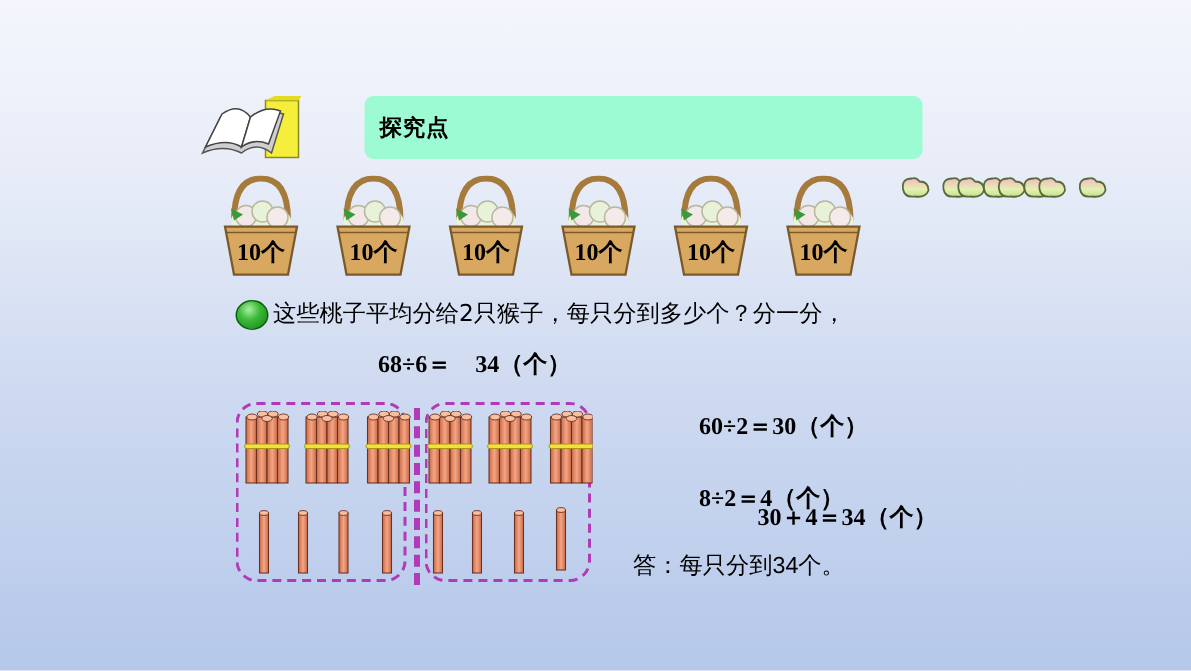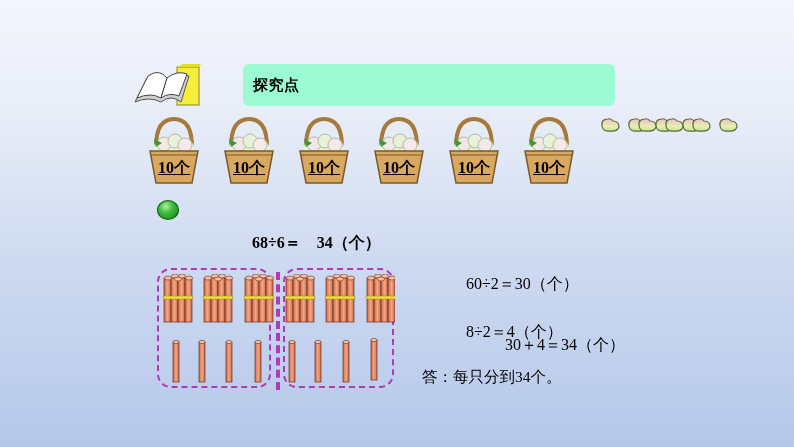--- a/index.html
+++ b/index.html
@@ -17,33 +17,33 @@
     display:flex;align-items:center;padding-left:10px;box-sizing:border-box;
     font-family:"DejaVu Sans","Liberation Sans",sans-serif;
     font-weight:bold;font-size:15px;letter-spacing:0.5px;margin-left:46px;
   }
   .title-bar .gap{display:inline-block;width:20px;}
   .book{left:133px;top:64px;width:68px;height:44px;}
   
   .basket{width:56px;height:70px;}
   .basket .label{
     position:absolute;left:0;right:0;top:41px;text-align:center;
-    font-family:"Liberation Serif","DejaVu Serif",serif;font-weight:bold;font-size:16px;color:#000;text-decoration:underline;
+    font-family:"Liberation Serif","DejaVu Serif",serif;font-weight:bold;font-size:16px;color:#000;
   }
   .peach-col .peach{width:22px;height:16px;margin-bottom:15px;}
   
   .q-icon{left:157px;top:200px;width:20px;height:18px;border-radius:50%;
     background:radial-gradient(circle at 40% 30%,#a8f0a0 0%,#3dbb3a 40%,#128012 100%);
     border:1px solid #0d5f0d;}
   .q-text{left:182px;top:198px;width:420px;
     font-family:"DejaVu Sans","Liberation Sans",sans-serif;font-size:15.5px;line-height:22px;}
   .eq-main{left:252px;top:233px;font-size:16px;font-weight:bold;
     font-family:"Liberation Serif","DejaVu Serif",serif;}
-  .eq{font-size:16px;font-weight:normal;font-family:"Liberation Serif","DejaVu Serif",serif;}
-  .answer{left:422px;top:367px;font-family:Liberation Serif, serif;font-size:15.5px;}
+  .eq{font-size:16px;font-weight:bold;font-family:"Liberation Serif","DejaVu Serif",serif;}
+  .answer{left:422px;top:367px;font-family:Liberation Sans, sans-serif;font-size:15.5px;}
   
   .group-box{border:2px dashed #b03ab8;border-radius:14px;box-sizing:border-box;}
   .divider{left:276px;top:272px;width:0;height:118px;border-left:4px dashed #b03ab8;}
 </style>
 </head>
 <body>
 
 <div class="abs book">
   <svg width="68" height="44" viewBox="0 0 68 44">
     <rect x="44" y="3" width="22" height="38" fill="#f5ee3a" stroke="#8a8a20" stroke-width="1"></rect>
@@ -169,20 +169,21 @@
   <svg class="peach" viewBox="0 0 22 16">
       <path d="M3,9 Q2,2 9,2 Q12,1 14,4 Q20,4 20,10 Q18,15 11,14 Q4,15 3,9Z" fill="url(#pg)" stroke="#556b3a" stroke-width="1.2"></path>
     </svg>
   <svg class="peach" viewBox="0 0 22 16">
       <path d="M3,9 Q2,2 9,2 Q12,1 14,4 Q20,4 20,10 Q18,15 11,14 Q4,15 3,9Z" fill="url(#pg)" stroke="#556b3a" stroke-width="1.2"></path>
     </svg>
 </div>
 
 <div class="abs q-icon"></div>
 <div class="abs q-text">
+  <div>这些桃子平均分给2只猴子，每只分到多少个？分一分，</div>
 </div>
 <div class="abs eq-main">68÷6＝　34（个）</div>
 
 <div class="abs group-box" style="left:157px;top:268px;width:114px;height:120px;"></div>
 <div class="abs divider"></div>
 <div class="abs group-box" style="left:283px;top:268px;width:111px;height:120px;"></div>
 
 <svg class="abs" style="left:159px;top:274px;" width="236" height="112" viewBox="0 0 236 112">
   <defs>
     <linearGradient id="sg" x1="0" y1="0" x2="1" y2="0">

